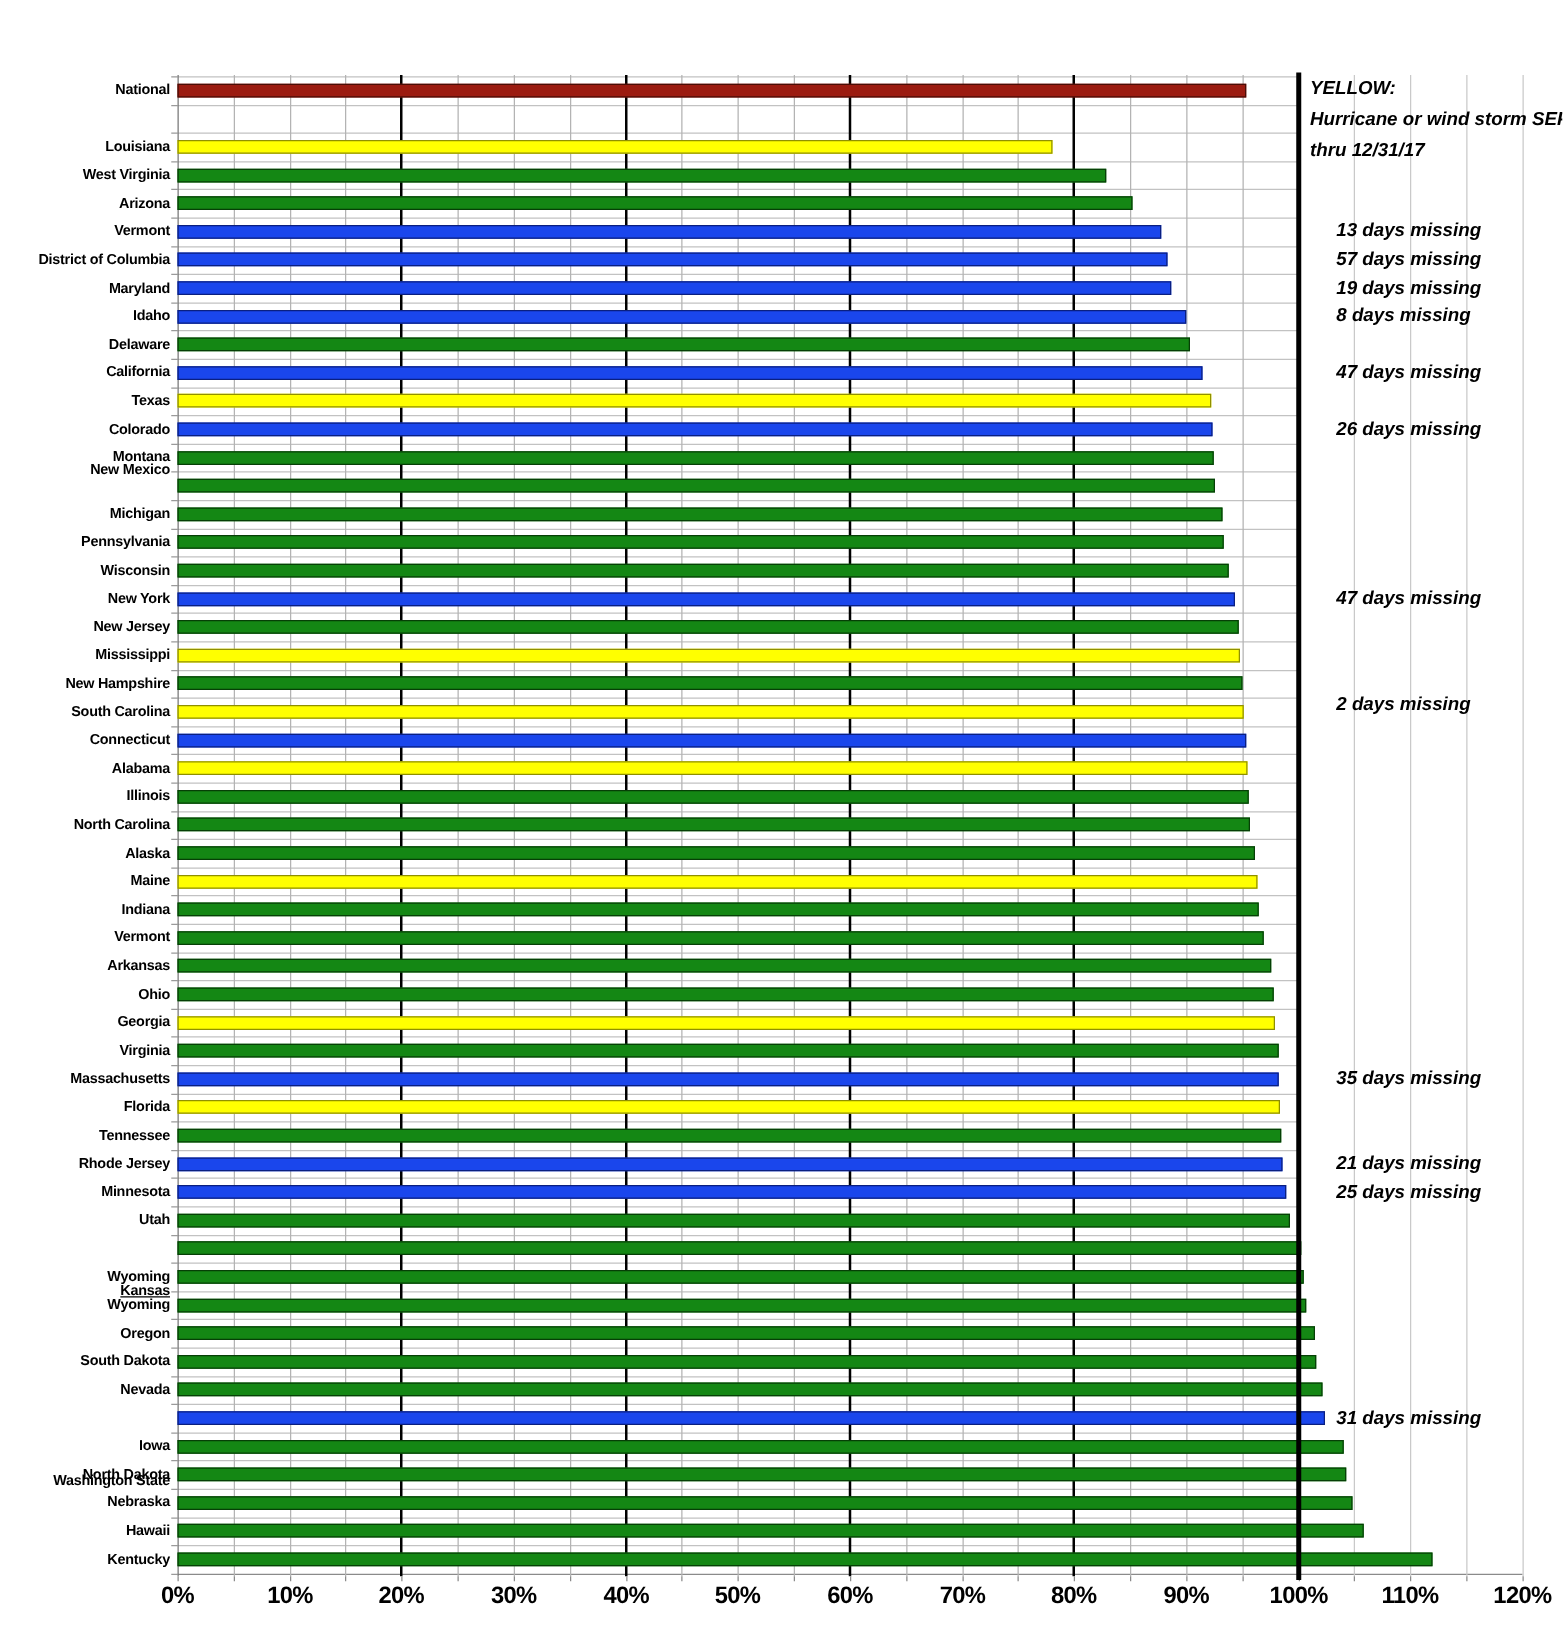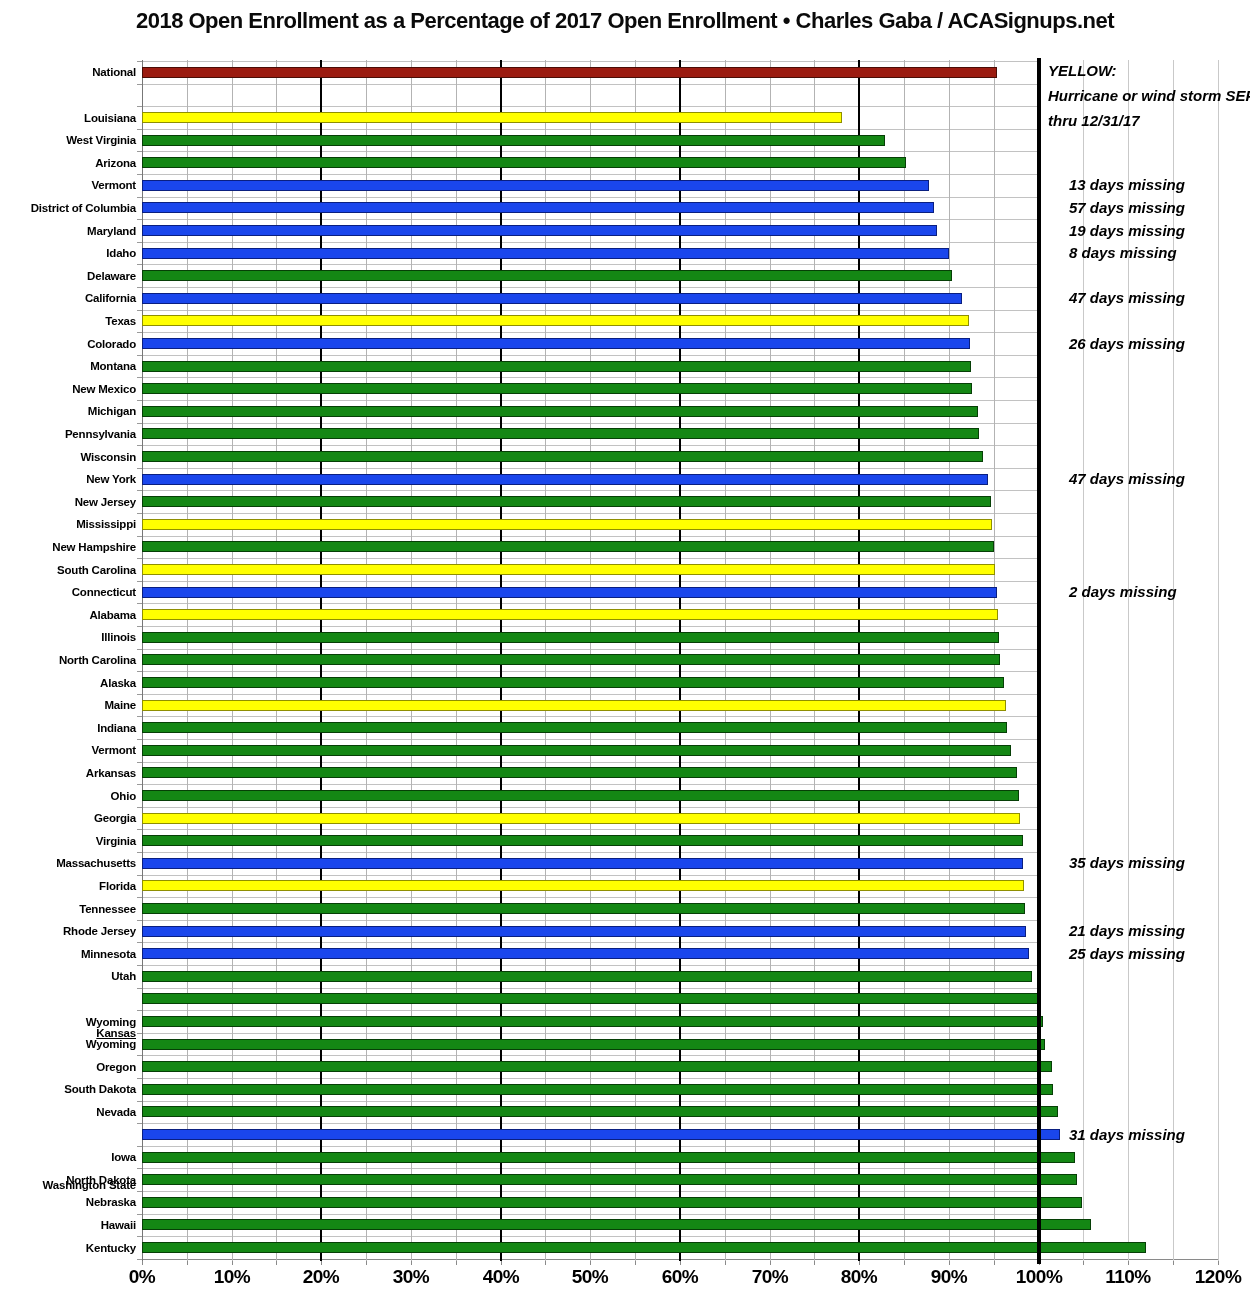--- a/index.html
+++ b/index.html
@@ -37,21 +37,20 @@
   }
   .xlabel{
     position:absolute;width:80px;text-align:center;top:1266px;
     font-weight:bold;font-size:19px;letter-spacing:-0.5px;z-index:2;
   }
 </style>
 </head>
 <body>
 
 <div class="page">
-  <div class="title1">2018 Open Enrollment as a Percentage of 2017 Open Enrollment  •  Charles Gaba / ACASignups.net</div>
 
   <div id="chart">
       <div class="hline" style="left: 142px; top: 61px; width: 896.5px;"></div>
       <div class="ltick" style="left: 137px; top: 61px;"></div>
       <div class="hline" style="left: 142px; top: 84px; width: 896.5px;"></div>
       <div class="ltick" style="left: 137px; top: 84px;"></div>
       <div class="hline" style="left: 142px; top: 106px; width: 896.5px;"></div>
       <div class="ltick" style="left: 137px; top: 106px;"></div>
       <div class="hline" style="left: 142px; top: 129px; width: 896.5px;"></div>
       <div class="ltick" style="left: 137px; top: 129px;"></div>
@@ -204,42 +203,42 @@
       <div class="rowlabel" style="top: 290px;">California</div>
       <div class="bar" style="left: 142px; top: 293px; width: 818px; background: rgb(26, 70, 236); border-color: rgb(10, 31, 128);"></div>
       <div class="note" style="top: 289px;">47 days missing</div>
       <div class="rowlabel" style="top: 313px;">Texas</div>
       <div class="bar" style="left: 142px; top: 315px; width: 825px; background: rgb(255, 255, 0); border-color: rgb(143, 143, 0);"></div>
       <div class="rowlabel" style="top: 336px;">Colorado</div>
       <div class="bar" style="left: 142px; top: 338px; width: 826px; background: rgb(26, 70, 236); border-color: rgb(10, 31, 128);"></div>
       <div class="note" style="top: 335px;">26 days missing</div>
       <div class="rowlabel" style="top: 358px;">Montana</div>
       <div class="bar" style="left: 142px; top: 361px; width: 827px; background: rgb(20, 135, 20); border-color: rgb(6, 63, 6);"></div>
-      <div class="rowlabel" style="top: 381px;">New Mexico</div>
+      <div class="rowlabel" style="top: 368px;">New Mexico</div>
       <div class="bar" style="left: 142px; top: 383px; width: 828px; background: rgb(20, 135, 20); border-color: rgb(6, 63, 6);"></div>
       <div class="rowlabel" style="top: 403px;">Michigan</div>
       <div class="bar" style="left: 142px; top: 406px; width: 834px; background: rgb(20, 135, 20); border-color: rgb(6, 63, 6);"></div>
       <div class="rowlabel" style="top: 426px;">Pennsylvania</div>
       <div class="bar" style="left: 142px; top: 428px; width: 835px; background: rgb(20, 135, 20); border-color: rgb(6, 63, 6);"></div>
       <div class="rowlabel" style="top: 449px;">Wisconsin</div>
       <div class="bar" style="left: 142px; top: 451px; width: 839px; background: rgb(20, 135, 20); border-color: rgb(6, 63, 6);"></div>
       <div class="rowlabel" style="top: 471px;">New York</div>
       <div class="bar" style="left: 142px; top: 474px; width: 844px; background: rgb(26, 70, 236); border-color: rgb(10, 31, 128);"></div>
       <div class="note" style="top: 470px;">47 days missing</div>
       <div class="rowlabel" style="top: 494px;">New Jersey</div>
       <div class="bar" style="left: 142px; top: 496px; width: 847px; background: rgb(20, 135, 20); border-color: rgb(6, 63, 6);"></div>
       <div class="rowlabel" style="top: 516px;">Mississippi</div>
       <div class="bar" style="left: 142px; top: 519px; width: 848px; background: rgb(255, 255, 0); border-color: rgb(143, 143, 0);"></div>
       <div class="rowlabel" style="top: 539px;">New Hampshire</div>
       <div class="bar" style="left: 142px; top: 541px; width: 850px; background: rgb(20, 135, 20); border-color: rgb(6, 63, 6);"></div>
       <div class="rowlabel" style="top: 562px;">South Carolina</div>
       <div class="bar" style="left: 142px; top: 564px; width: 851px; background: rgb(255, 255, 0); border-color: rgb(143, 143, 0);"></div>
       <div class="rowlabel" style="top: 584px;">Connecticut</div>
       <div class="bar" style="left: 142px; top: 587px; width: 853px; background: rgb(26, 70, 236); border-color: rgb(10, 31, 128);"></div>
-      <div class="note" style="top: 583px; text-align: center;">2 days missing</div>
+      <div class="note" style="top: 555px; text-align: center;">2 days missing</div>
       <div class="rowlabel" style="top: 607px;">Alabama</div>
       <div class="bar" style="left: 142px; top: 609px; width: 854px; background: rgb(255, 255, 0); border-color: rgb(143, 143, 0);"></div>
       <div class="rowlabel" style="top: 629px;">Illinois</div>
       <div class="bar" style="left: 142px; top: 632px; width: 855px; background: rgb(20, 135, 20); border-color: rgb(6, 63, 6);"></div>
       <div class="rowlabel" style="top: 652px; text-align: right;">North Carolina</div>
       <div class="bar" style="left: 142px; top: 654px; width: 856px; background: rgb(20, 135, 20); border-color: rgb(6, 63, 6);"></div>
       <div class="rowlabel" style="top: 675px;">Alaska</div>
       <div class="bar" style="left: 142px; top: 677px; width: 860px; background: rgb(20, 135, 20); border-color: rgb(6, 63, 6);"></div>
       <div class="rowlabel" style="top: 697px;">Maine</div>
       <div class="bar" style="left: 142px; top: 700px; width: 862px; background: rgb(255, 255, 0); border-color: rgb(143, 143, 0);"></div>

